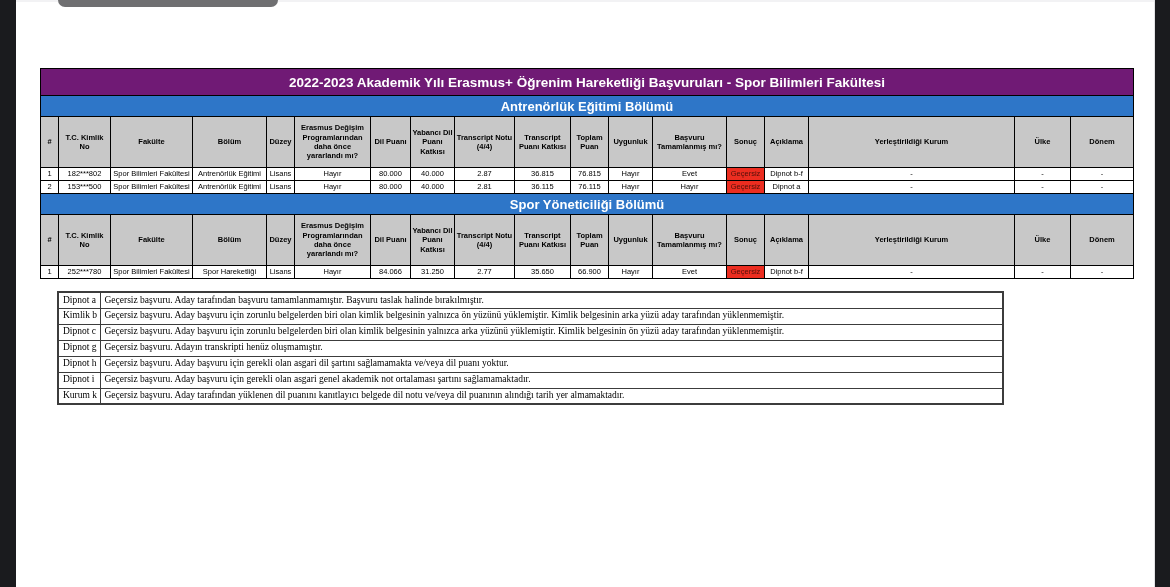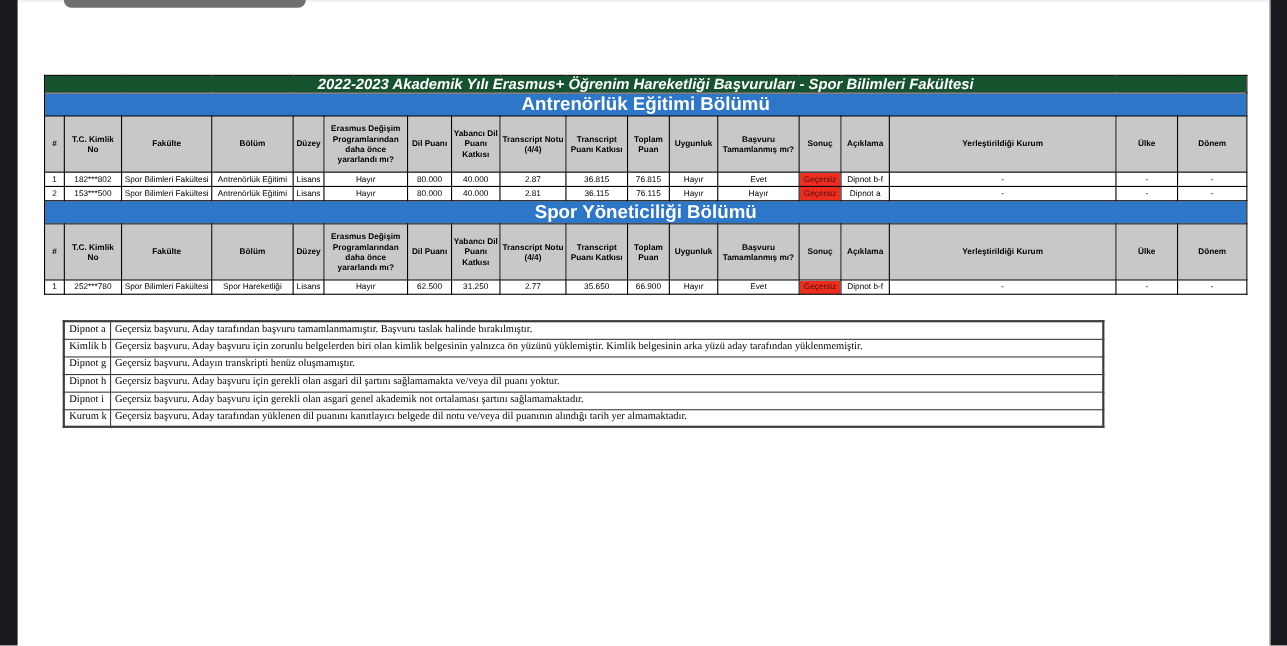--- a/index.html
+++ b/index.html
@@ -44,33 +44,32 @@
     border-collapse: collapse;
     table-layout: fixed;
   }
   table.main td {
     border: 1px solid #000000;
     text-align: center;
     vertical-align: middle;
     overflow: hidden;
   }
   td.title-cell {
-    height: 16px;
-    background: #14532d;
+    height: 27px;
+    background: #701a75;
     color: #ffffff;
     font-weight: bold;
     font-size: 13.5px;
-    font-style: italic;
   }
   td.section-cell {
     height: 21px;
     background: #2e76c8;
     color: #ffffff;
     font-weight: bold;
-    font-size: 17px;
+    font-size: 13px;
   }
   tr.hdr-row td {
     height: 51px;
     background: #c8c8c8;
     font-weight: bold;
     font-size: 7.5px;
     line-height: 1.25;
     padding: 0 1px;
   }
   tr.data-row td {
@@ -229,21 +228,21 @@
           <td class="">Ülke</td>
           <td class="">Dönem</td>
         </tr>
         <tr class="data-row">
           <td class="">1</td>
           <td class="">252***780</td>
           <td class="">Spor Bilimleri Fakültesi</td>
           <td class="">Spor Hareketliği</td>
           <td class="">Lisans</td>
           <td class="">Hayır</td>
-          <td class="">62.500</td>
+          <td class="">84.066</td>
           <td class="">31.250</td>
           <td class="">2.77</td>
           <td class="">35.650</td>
           <td class="">66.900</td>
           <td class="">Hayır</td>
           <td class="">Evet</td>
           <td class="invalid">Geçersiz</td>
           <td class="">Dipnot b-f</td>
           <td class="">-</td>
           <td class="">-</td>
@@ -256,20 +255,24 @@
     <tbody id="footnotes-tbody">
         <tr>
           <td class="fn-label">Dipnot a</td>
           <td class="fn-text">Geçersiz başvuru. Aday tarafından başvuru tamamlanmamıştır. Başvuru taslak halinde bırakılmıştır.</td>
         </tr>
         <tr>
           <td class="fn-label">Kimlik b</td>
           <td class="fn-text">Geçersiz başvuru. Aday başvuru için zorunlu belgelerden biri olan kimlik belgesinin yalnızca ön yüzünü yüklemiştir. Kimlik belgesinin arka yüzü aday tarafından yüklenmemiştir.</td>
         </tr>
         <tr>
+          <td class="fn-label">Dipnot c</td>
+          <td class="fn-text">Geçersiz başvuru. Aday başvuru için zorunlu belgelerden biri olan kimlik belgesinin yalnızca arka yüzünü yüklemiştir. Kimlik belgesinin ön yüzü aday tarafından yüklenmemiştir.</td>
+        </tr>
+        <tr>
           <td class="fn-label">Dipnot g</td>
           <td class="fn-text">Geçersiz başvuru. Adayın transkripti henüz oluşmamıştır.</td>
         </tr>
         <tr>
           <td class="fn-label">Dipnot h</td>
           <td class="fn-text">Geçersiz başvuru. Aday başvuru için gerekli olan asgari dil şartını sağlamamakta ve/veya dil puanı yoktur.</td>
         </tr>
         <tr>
           <td class="fn-label">Dipnot i</td>
           <td class="fn-text">Geçersiz başvuru. Aday başvuru için gerekli olan asgari genel akademik not ortalaması şartını sağlamamaktadır.</td>

